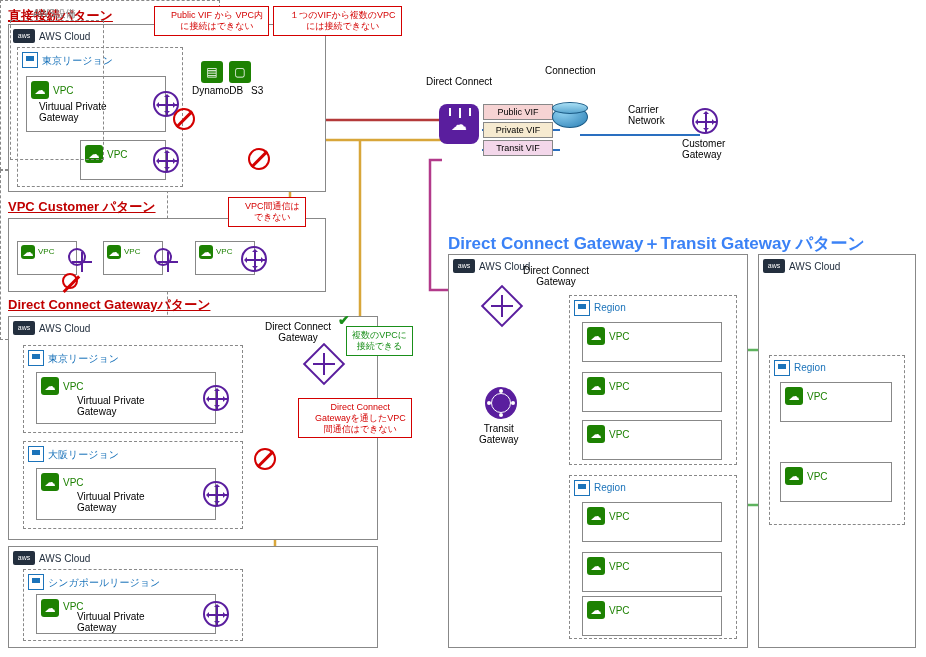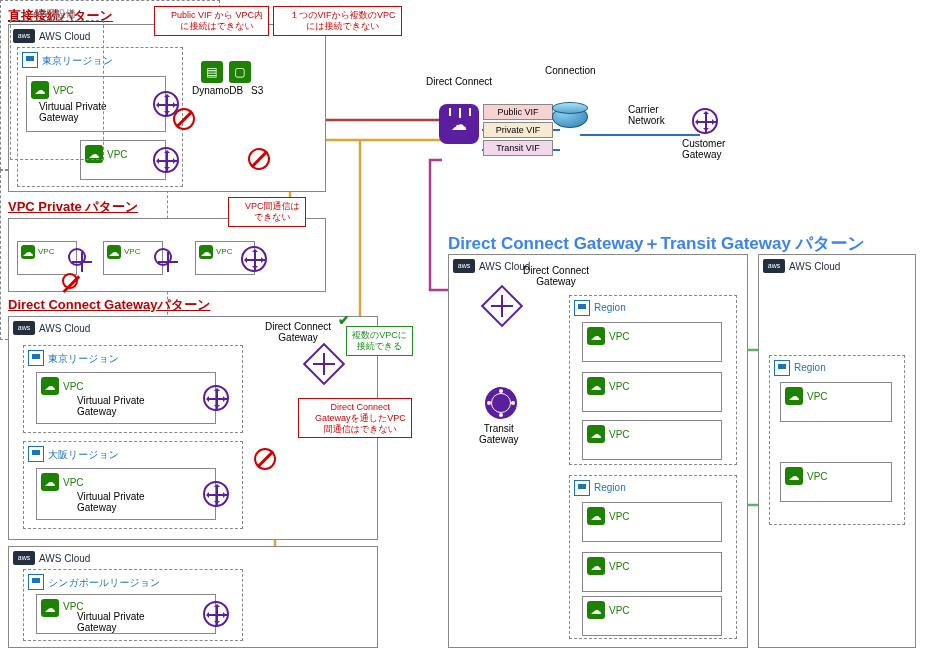--- a/index.html
+++ b/index.html
@@ -191,21 +191,21 @@
 Network</div>
 <div class="vgw" style="left:692px; top:108px;">
     <span class="ah au"></span>
     <span class="ah ad"></span>
     <span class="ah al"></span>
     <span class="ah ar"></span>
   </div>
 <div class="lbl" style="left:682px; top:138px; white-space:pre; ">Customer
 Gateway</div>
 
-<div class="lbl title1" style="left:8px; top:198px;">VPC Private パターン</div>
+<div class="lbl title1" style="left:8px; top:198px;">VPC Customer パターン</div>
 <div class="box" style="left:8px; top:218px; width:318px; height:74px;">
   <div class="box" style="position:absolute; left:8px; top:22px; width:60px; height:34px;">
      <div class="vpc-icon" style="left:3px; top:3px; width:14px; height:14px;"></div>
      <div class="lbl" style="left:20px; top:5px; color:#1d8102; font-size:8px;">VPC</div>
      <div class="vgw" style="right:-10px; top:6px; width:18px; height:18px;"></div>
   </div>
   <div class="box" style="position:absolute; left:94px; top:22px; width:60px; height:34px;">
      <div class="vpc-icon" style="left:3px; top:3px; width:14px; height:14px;"></div>
      <div class="lbl" style="left:20px; top:5px; color:#1d8102; font-size:8px;">VPC</div>
      <div class="vgw" style="right:-10px; top:6px; width:18px; height:18px;"></div>

